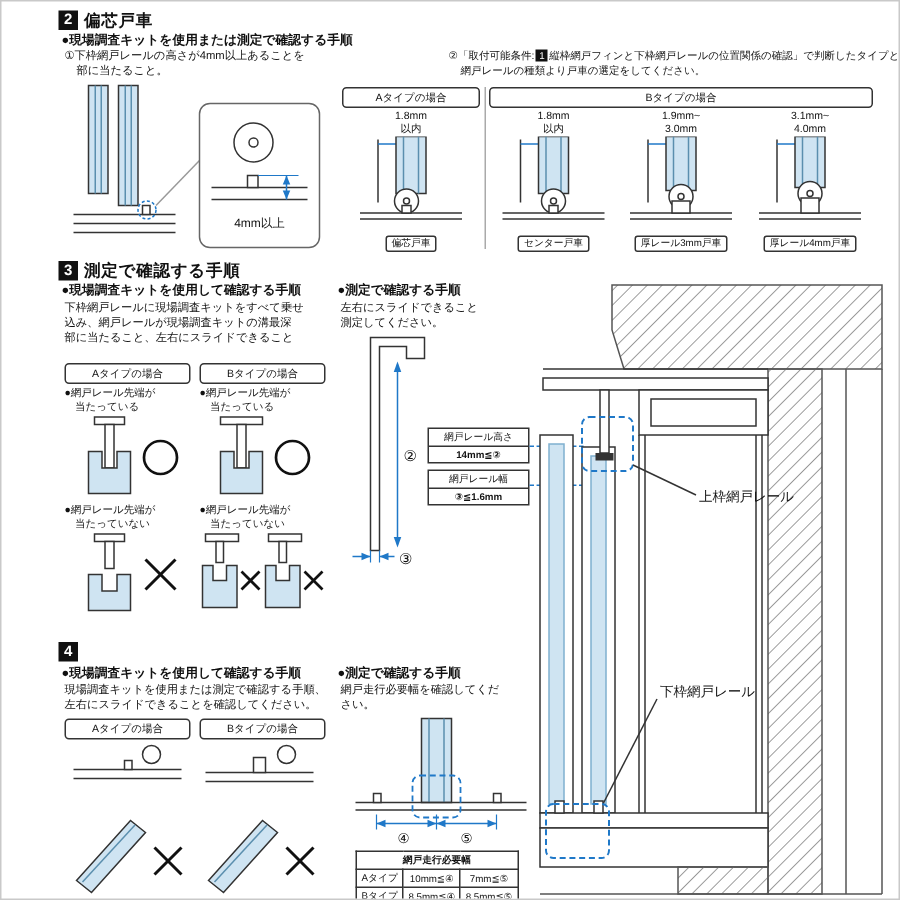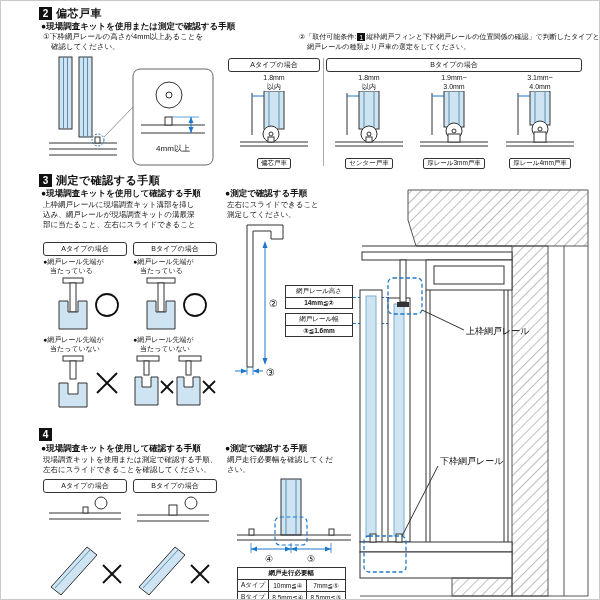--- a/index.html
+++ b/index.html
@@ -39,21 +39,21 @@
 <body>
 
 <div class="page">
 
   <div class="abs sec-header" style="left:38px;top:5px">
     <span class="sec-num">2</span>
     <span class="sec-title">偏芯戸車</span>
   </div>
   <div class="abs lead" style="left:40px;top:20px">●現場調査キットを使用または測定で確認する手順</div>
   <div class="abs body" style="left:42px;top:31px">①下枠網戸レールの高さが4mm以上あることを</div>
-  <div class="abs body" style="left:50px;top:41px">確認してください。</div>
+  <div class="abs body" style="left:50px;top:41px">部に当たること。</div>
   <div class="abs body-sm row" style="left:298px;top:31px">
     <span>②「取付可能条件:</span>
     <span class="ref-num">1</span>
     <span>縦枠網戸フィンと下枠網戸レールの位置関係の確認」で判断したタイプと</span>
   </div>
   <div class="abs body-sm" style="left:306px;top:41px">網戸レールの種類より戸車の選定をしてください。</div>
 
   <svg class="abs" style="left:44px;top:54px" width="172" height="112" viewBox="0 0 172 112">
     <rect x="14" y="2" width="13" height="72" fill="#cfe4f2" stroke="#333"></rect>
     <rect x="34" y="2" width="13" height="80" fill="#cfe4f2" stroke="#333"></rect>
@@ -158,21 +158,21 @@
   </div>
   <div class="abs name-wrap" style="left:497px;top:150px;width:84px">
     <span class="name-label">厚レール4mm戸車</span>
   </div>
 
   <div class="abs sec-header" style="left:38px;top:172px">
     <span class="sec-num">3</span>
     <span class="sec-title">測定で確認する手順</span>
   </div>
   <div class="abs lead" style="left:40px;top:187px">●現場調査キットを使用して確認する手順</div>
-  <div class="abs body" style="left:42px;top:199px">上枠網戸レールに現場調査キット溝部を挿し</div>
+  <div class="abs body" style="left:42px;top:199px">下枠網戸レールに現場調査キットをすべて乗せ</div>
   <div class="abs body" style="left:42px;top:219px">部に当たること、左右にスライドできること</div>
   <div class="abs body" style="left:42px;top:209px">込み、網戸レールが現場調査キットの溝最深</div>
   <div class="abs body" style="left:42px;top:242px">を確認してください。</div>
 
   <div class="abs type-box" style="left:42px;top:241px;width:84px">Aタイプの場合</div>
   <div class="abs type-box" style="left:132px;top:241px;width:84px">Bタイプの場合</div>
 
   <div class="abs small-label" style="left:42px;top:256px">●網戸レール先端が</div>
   <div class="abs small-label" style="left:49px;top:265px">当たっている</div>
   <div class="abs small-label" style="left:132px;top:256px">●網戸レール先端が</div>

